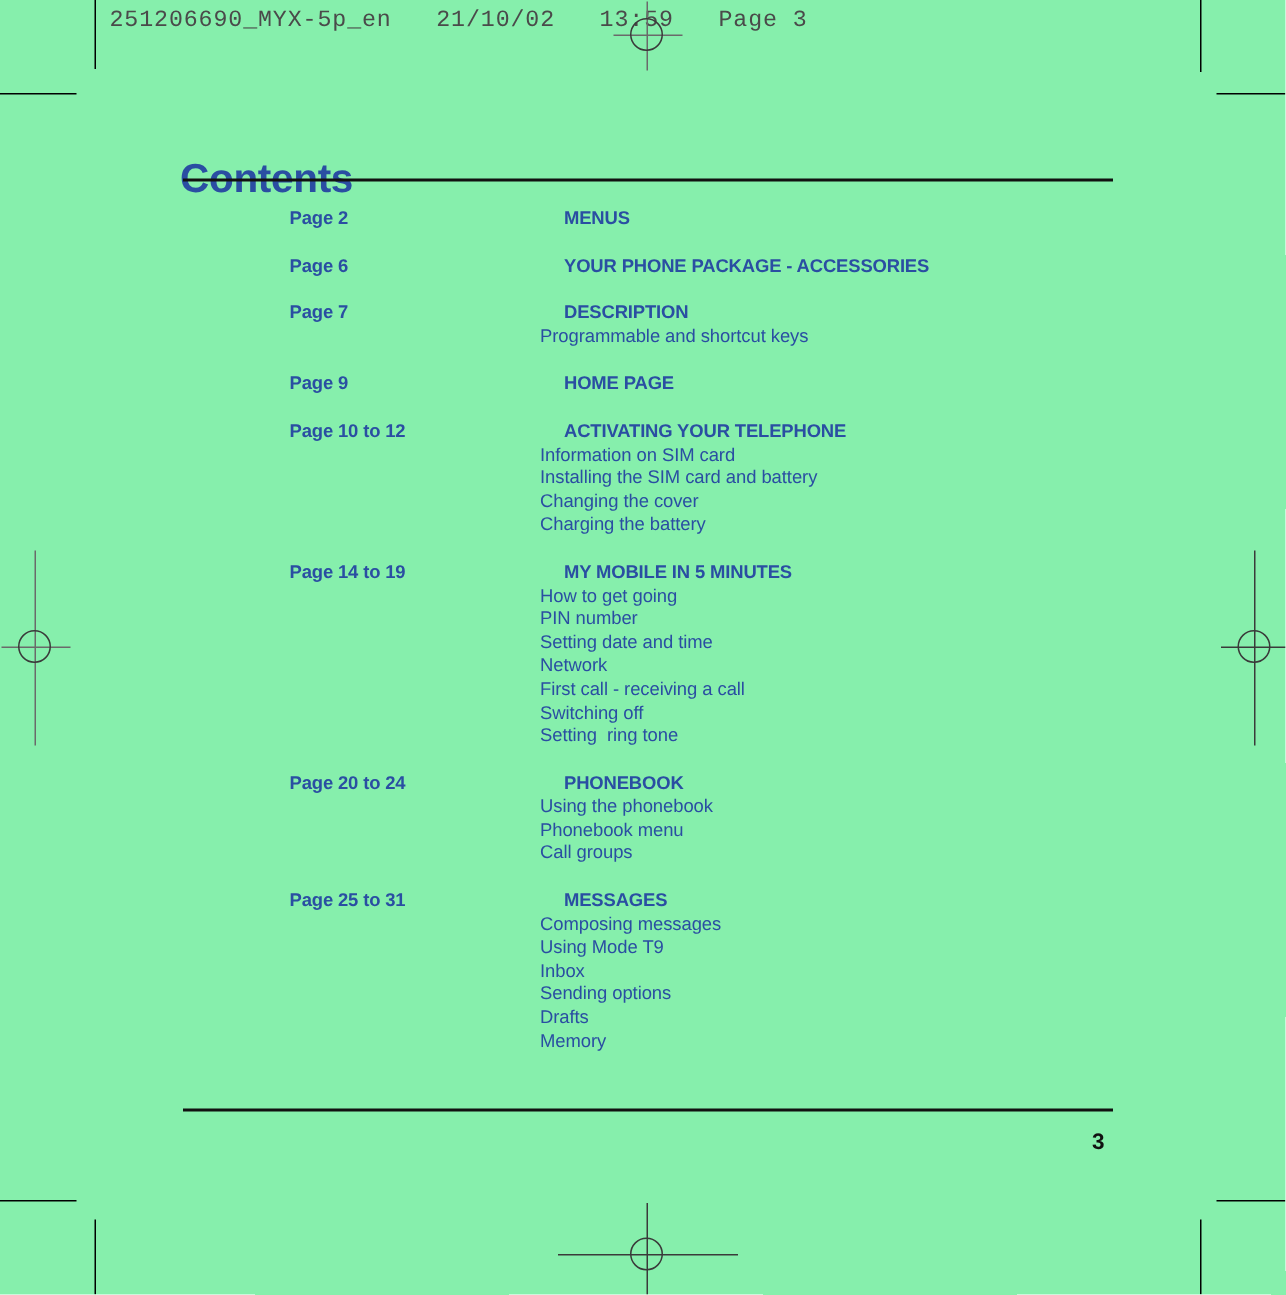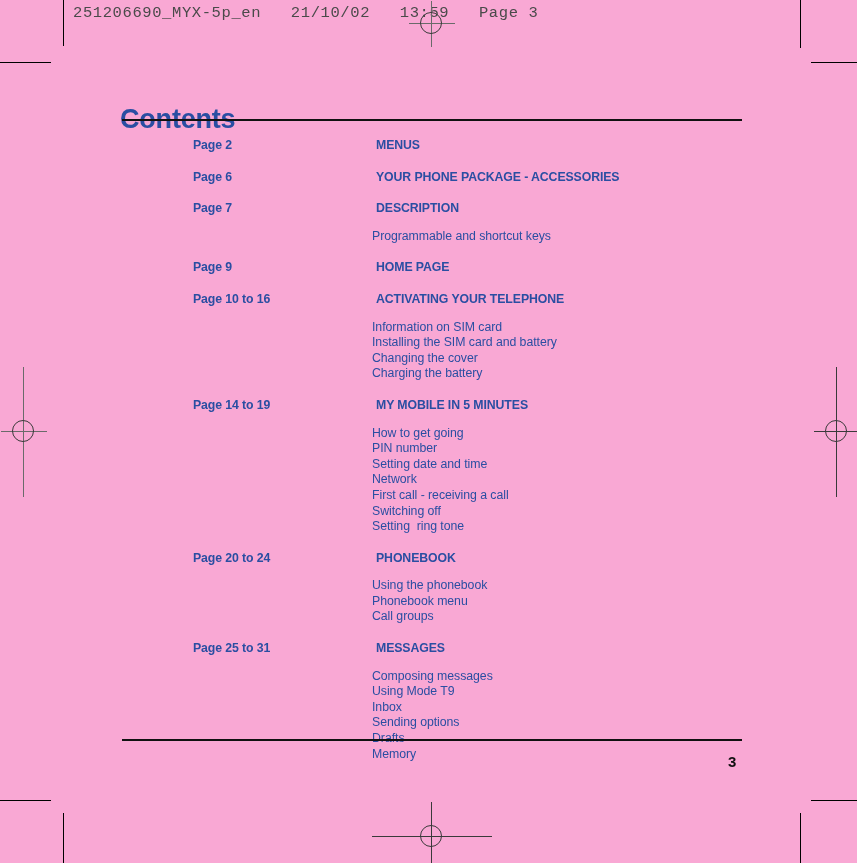--- a/index.html
+++ b/index.html
@@ -4,21 +4,21 @@
 <style>
   html, body {
     margin: 0;
     padding: 0;
     background: #ffffff;
   }
   #page {
     position: relative;
     width: 857px;
     height: 863px;
-    background: #f9a8d4;
+    background: #86efac;
     overflow: hidden;
     font-family: "Liberation Sans", sans-serif;
   }
 
   
   .print-header {
     position: absolute;
     left: 73px;
     top: 4px;
     font-family: "Liberation Mono", "DejaVu Sans Mono", monospace;
@@ -121,21 +121,21 @@
     font-size: 12.3px;
     font-weight: bold;
     color: #2a4ea2;
     line-height: 15.6px;
     letter-spacing: -0.1px;
     white-space: pre;
     padding-left: 16px;
   }
   .sub-list {
     list-style: none;
-    margin: 12px;
+    margin: 0;
     padding: 0;
   }
   .sub-list li {
     font-size: 12.3px;
     font-weight: normal;
     color: #2a4ea2;
     line-height: 15.6px;
     letter-spacing: -0.05px;
     white-space: pre;
   }
@@ -211,21 +211,21 @@
           </ul>
         </div>
       </div>
       <div class="toc-entry">
         <div class="entry-pages">Page 9</div>
         <div class="entry-body">
           <div class="entry-title">HOME PAGE</div>
         </div>
       </div>
       <div class="toc-entry">
-        <div class="entry-pages">Page 10 to 16</div>
+        <div class="entry-pages">Page 10 to 12</div>
         <div class="entry-body">
           <div class="entry-title">ACTIVATING YOUR TELEPHONE</div>
           <ul class="sub-list">
             <li>Information on SIM card</li>
             <li>Installing the SIM card and battery</li>
             <li>Changing the cover</li>
             <li>Charging the battery</li>
           </ul>
         </div>
       </div>

